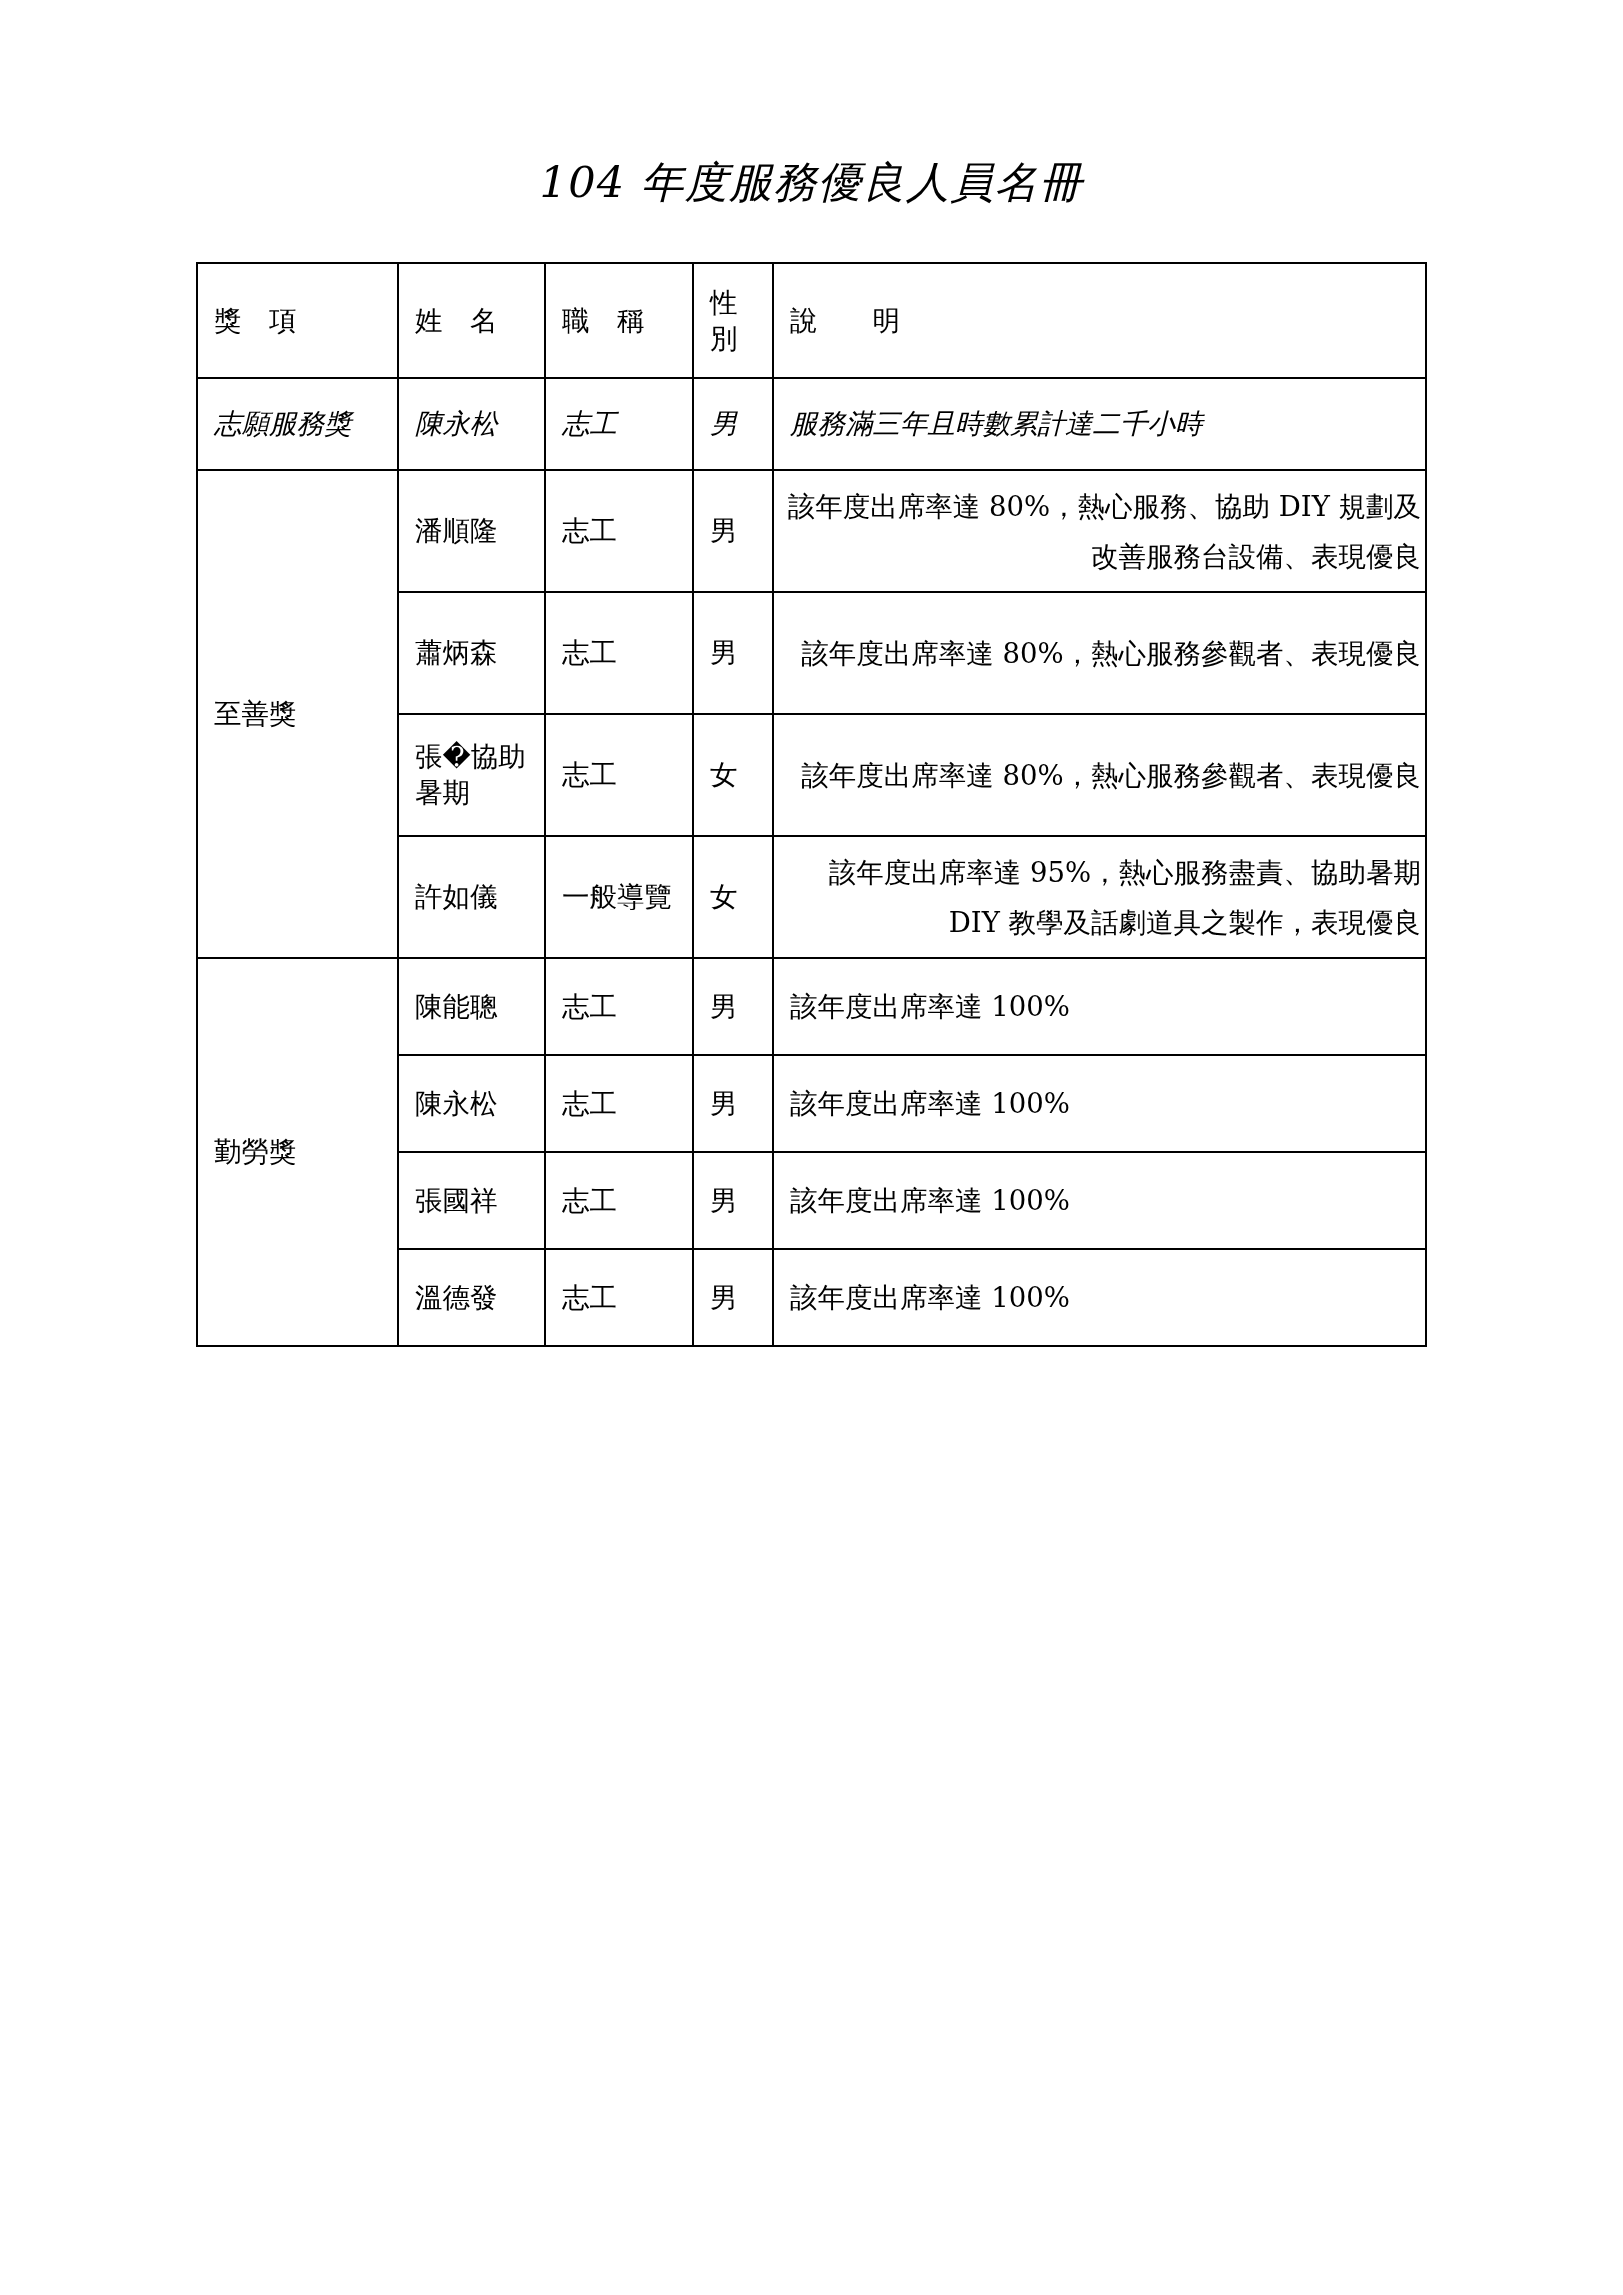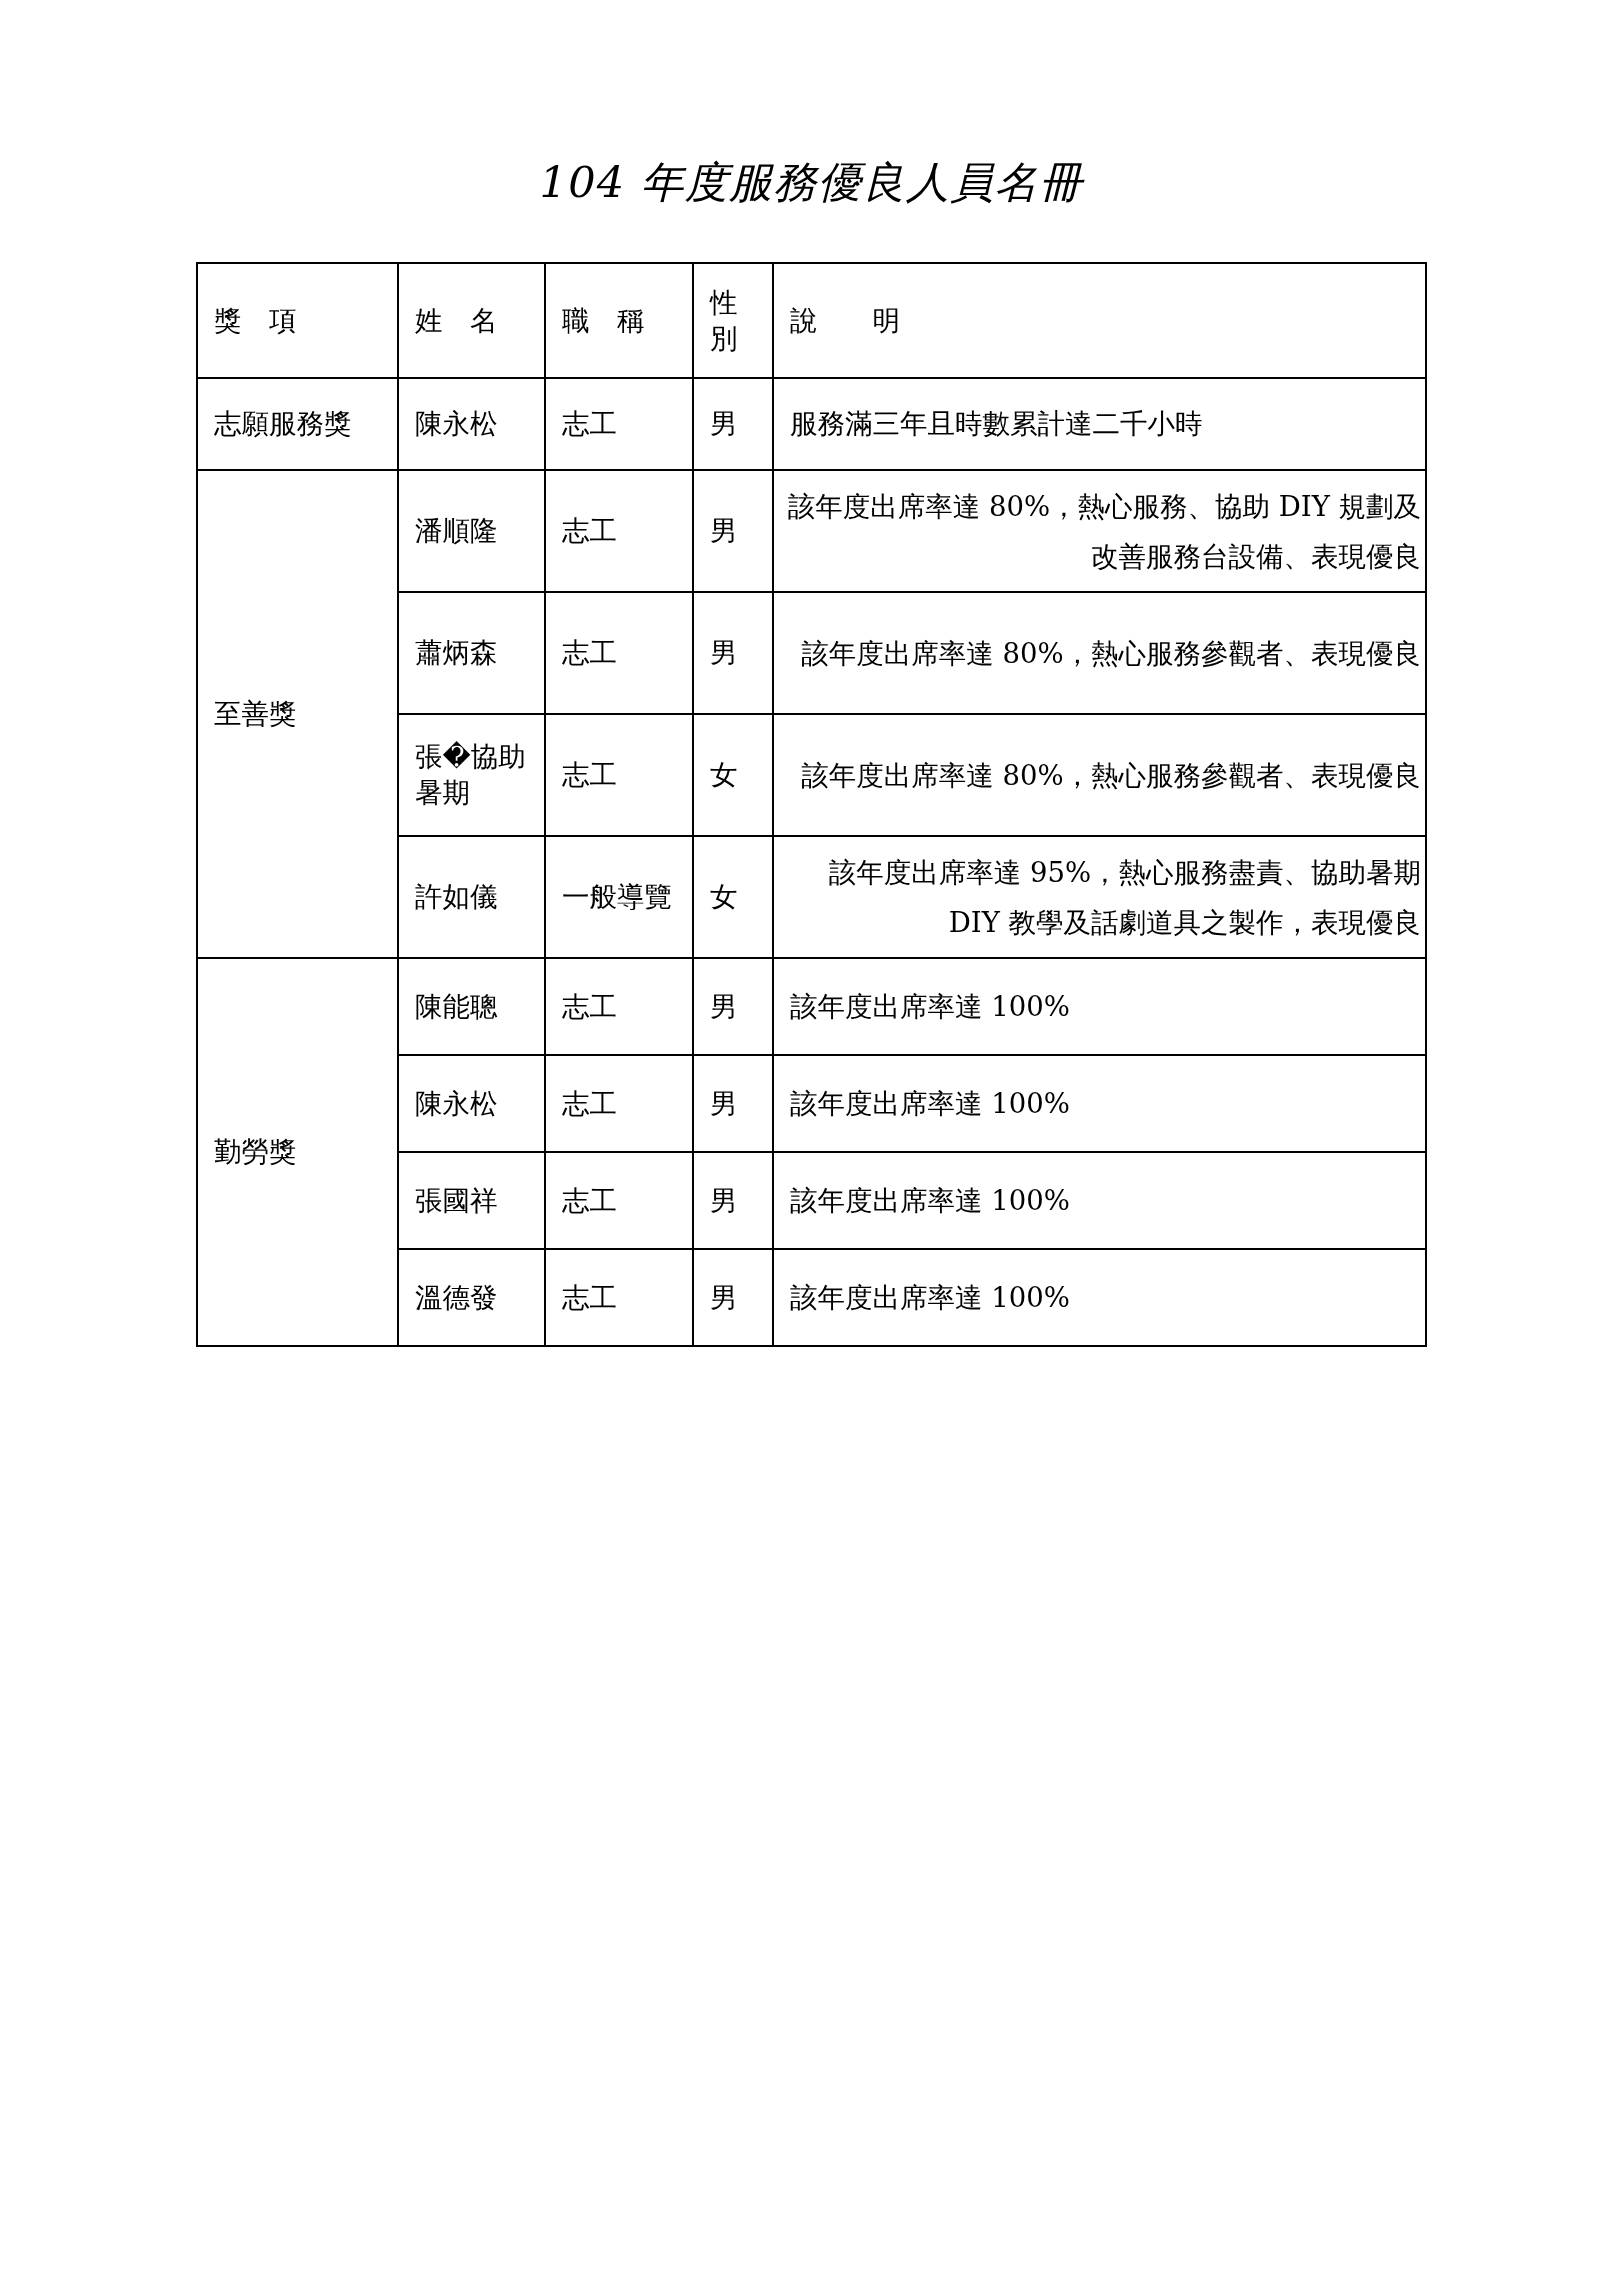--- a/index.html
+++ b/index.html
@@ -2,21 +2,21 @@
 <html style="font-size:10.5px"><head>
   <meta charset="utf-8">
   <style>
     html, body { margin: 0; padding: 0; background: #ffffff; }
     body { width: 1623px; height: 2295px; position: relative; font-family: "DejaVu Serif", "Liberation Serif", serif; color: #000; }
     .title { position: absolute; left: 0; width: 1623px; top: 154px; text-align: center; font-size: 43px; letter-spacing: 1.3px; font-style: italic; }
     table.roster { position: absolute; left: 196px; top: 262px; border-collapse: collapse; table-layout: fixed; width: 1229px; }
     table.roster td, table.roster th { border: 2px solid #000; padding: 16px; font-weight: normal; font-size: 27.5px; text-align: left; vertical-align: middle; }
     col.c1 { width: 201px; } col.c2 { width: 147px; } col.c3 { width: 148px; } col.c4 { width: 80px; } col.c5 { width: 653px; }
     tr.hdr { height: 115px; }
-    tr.r-vol { height: 92px; }
+    tr.r-vol { height: 92px; font-style: italic; }
     tr.r-zs { height: 122px; }
     tr.r-ql { height: 97px; }
     td.desc.left { text-align: right; padding: 0 3.9px 0 5.2px; line-height: 50px; }
   </style>
 </head>
 <body>
 
 <div class="title">104 年度服務優良人員名冊</div>
 
 <table class="roster">

